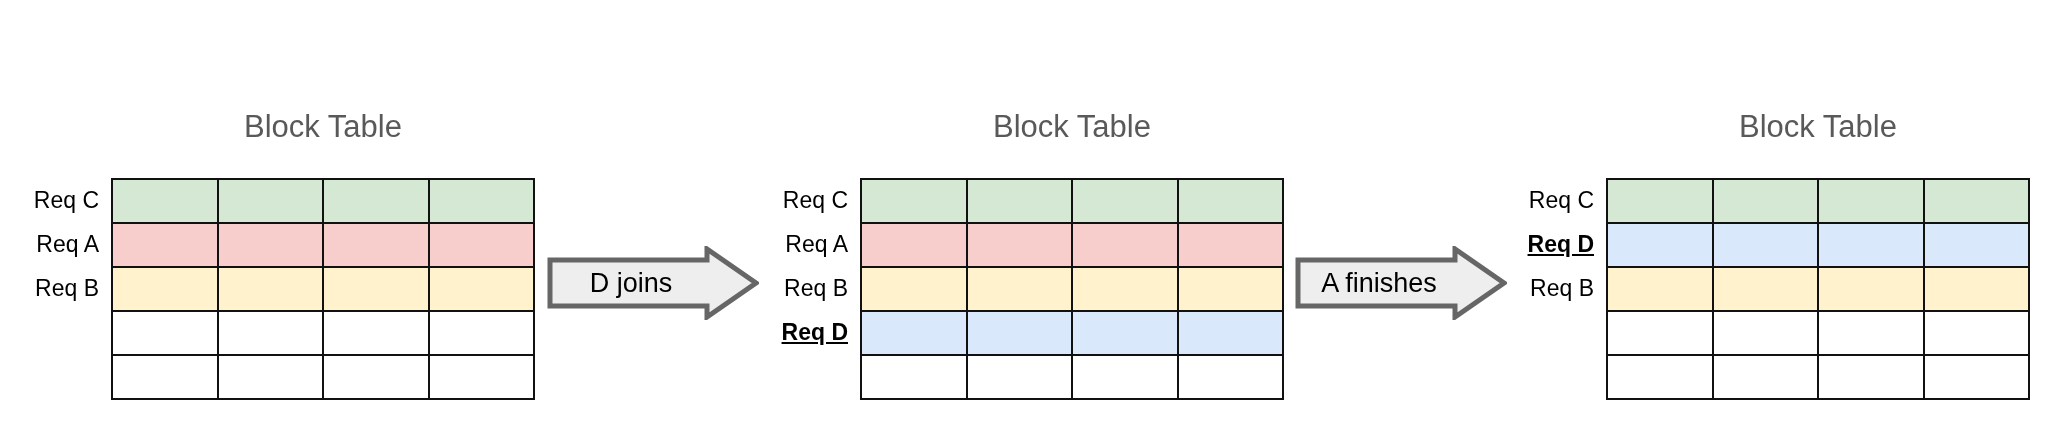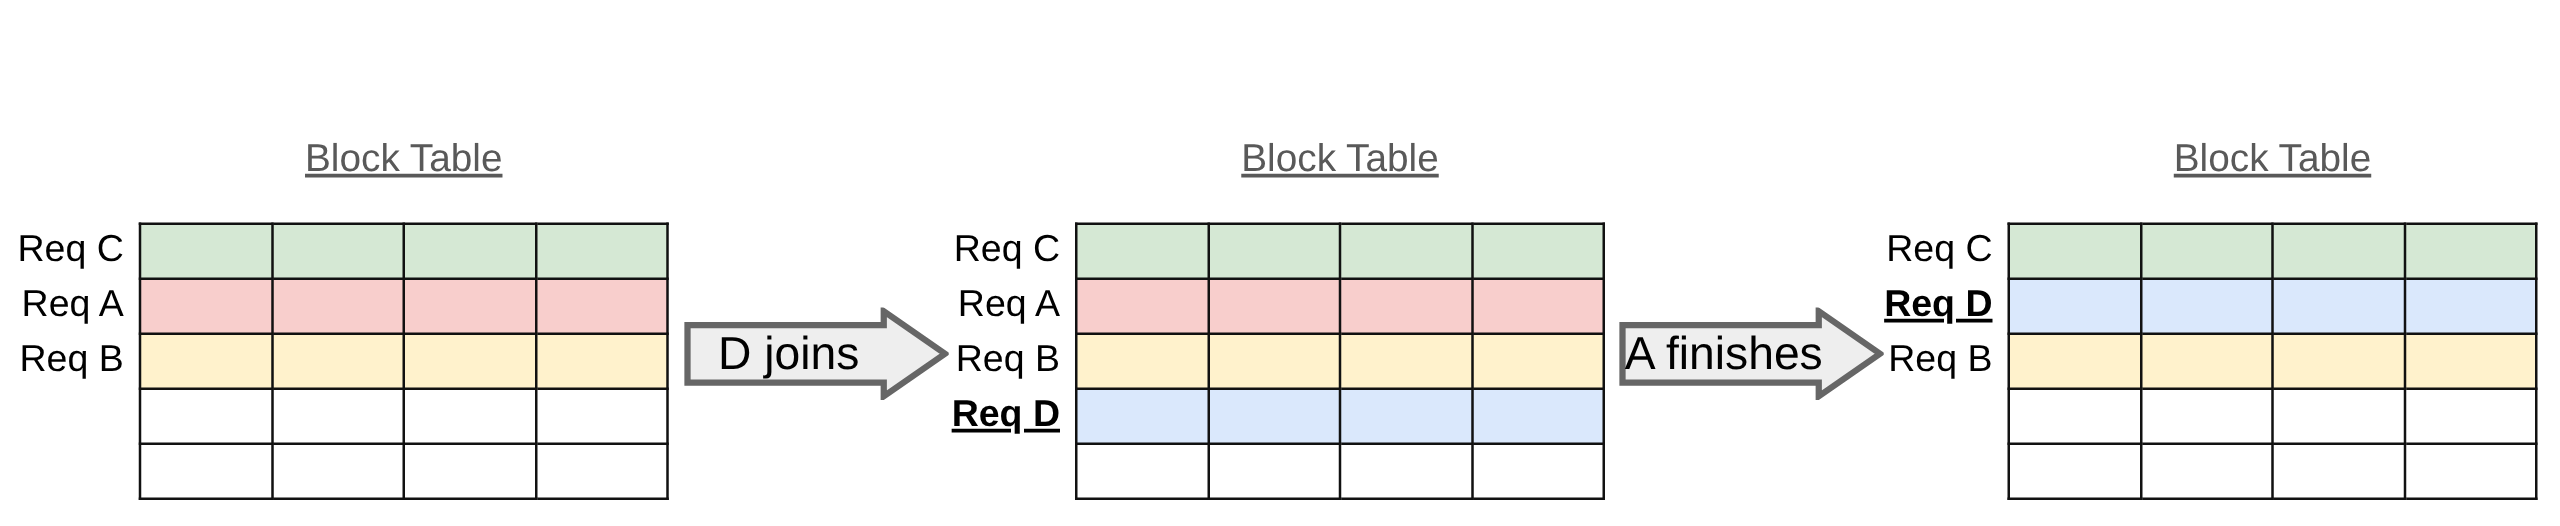--- a/index.html
+++ b/index.html
@@ -46,21 +46,20 @@
   .stage-heading {
     position: absolute;
     top: 0;
     left: 0;
     width: 100%;
     text-align: center;
     font-size: 31px;
     line-height: 38px;
     color: #595959;
     white-space: nowrap;
-    text-decoration: underline;
   }
 
   
   .block-table {
     position: absolute;
     top: 70px;
     left: 0;
     border-collapse: collapse;
     border-spacing: 0;
     table-layout: fixed;
@@ -84,21 +83,21 @@
     position: absolute;
     top: 70px;
     right: 100%;
     margin-right: 12px;
     text-align: right;
     white-space: nowrap;
   }
   .row-label {
     height: 44px;
     line-height: 44px;
-    font-size: 30px;
+    font-size: 23px;
     color: #000000;
   }
   .row-label.bold { font-weight: bold; text-decoration: underline; }
   .row-label.blank { color: transparent; }
 
   
   .transition {
     position: absolute;
     top: 246px;
     width: 212px;
@@ -113,21 +112,21 @@
   }
   .transition .transition-label {
     position: absolute;
     top: 0;
     left: 0;
     width: 168px;
     height: 74px;
     display: flex;
     align-items: center;
     justify-content: center;
-    font-size: 37px;
+    font-size: 27px;
     color: #000000;
     white-space: nowrap;
   }
 </style>
 </head>
 <body>
 
 <div id="canvas">
 
 

